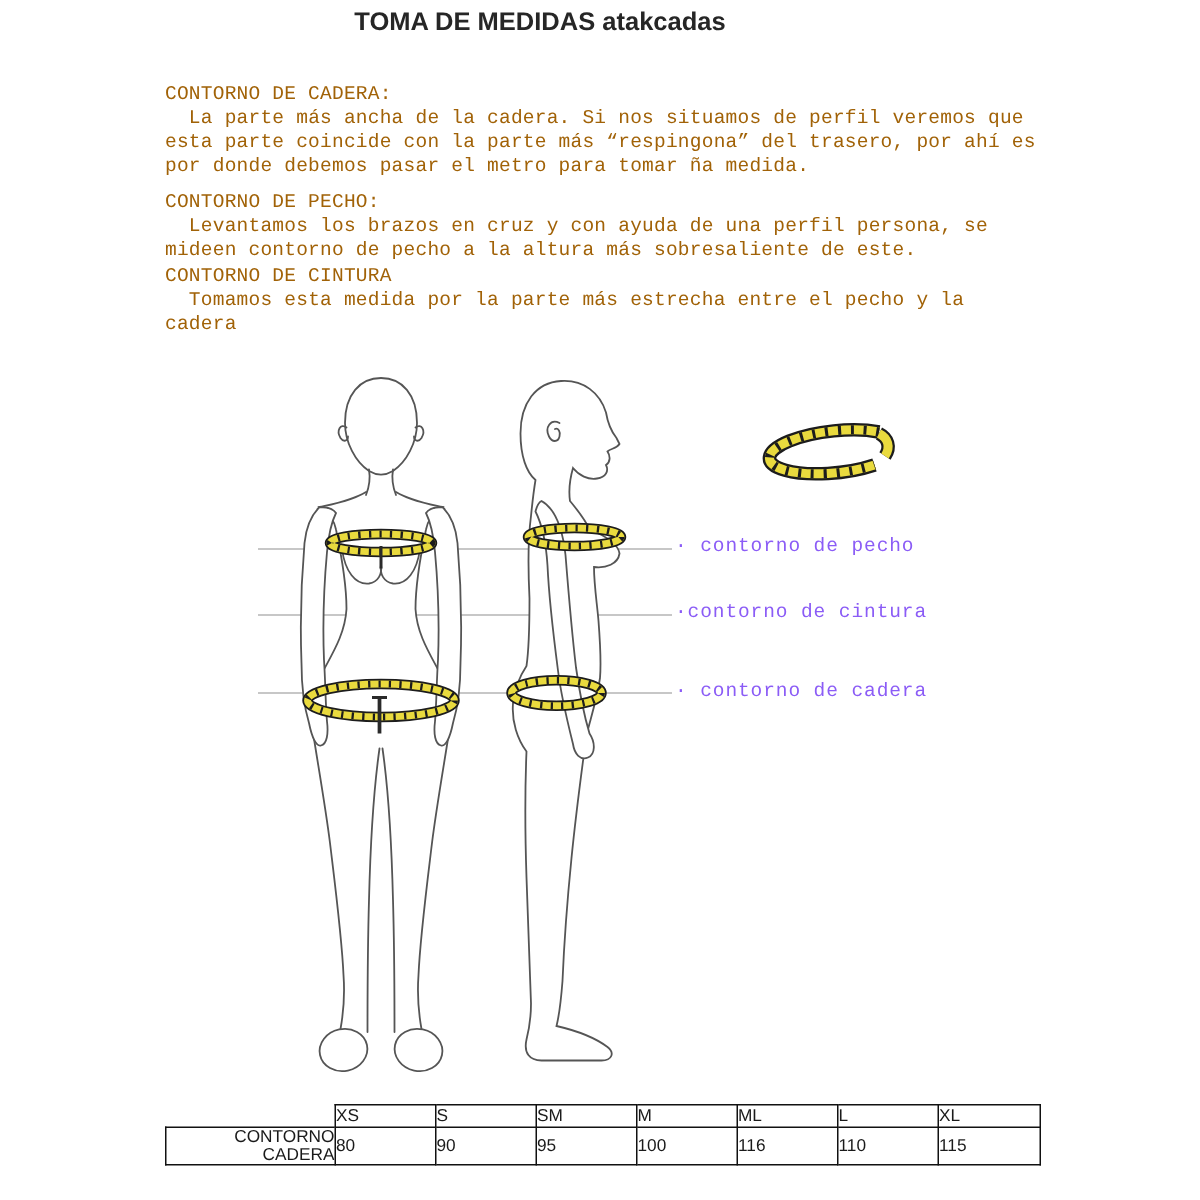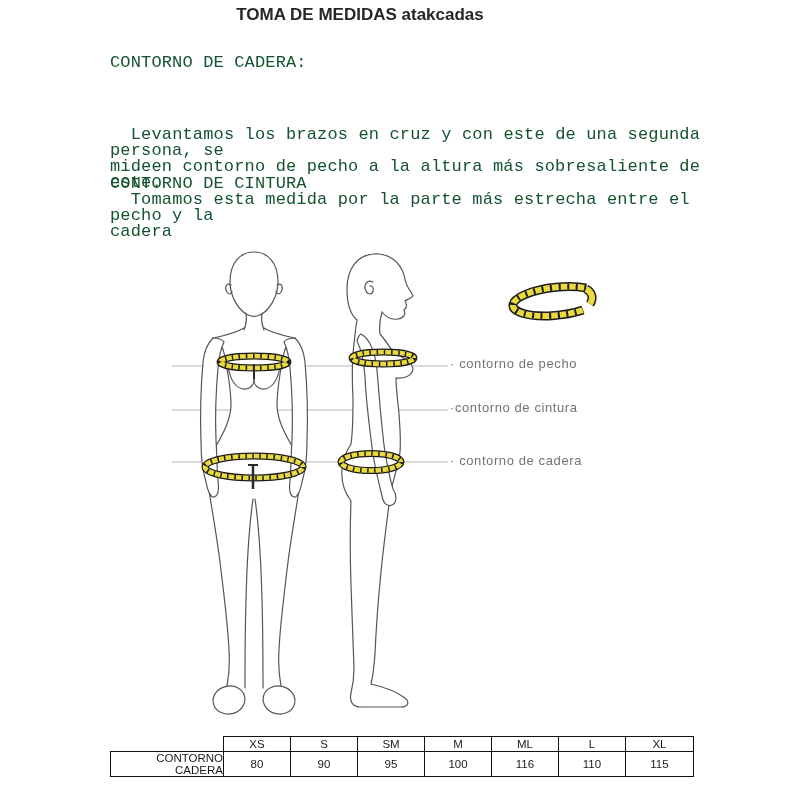--- a/index.html
+++ b/index.html
@@ -8,60 +8,64 @@
     font-family:"Liberation Sans",sans-serif;overflow:hidden;
   }
   .doc-title{
     position:absolute;top:5px;left:0;width:720px;text-align:center;
     font-size:17px;font-weight:600;color:#262626;
     font-family:"Liberation Sans",sans-serif;
   }
   .text-block{
     position:absolute;left:110px;width:620px;
     font-family:"Liberation Mono","DejaVu Sans Mono",monospace;
-    font-size:17px;line-height:16px;letter-spacing:0.15px;color:#14532d;
+    font-size:13px;line-height:16px;letter-spacing:0.15px;color:#a16207;
   }
   .text-block .para{white-space:pre-wrap;}
   #block-cadera{top:55px;}
   #block-pecho{top:127px;}
   #block-cintura{top:176px;}
   .fig-svg{position:absolute;left:0;top:248px;width:800px;height:480px;}
   .fig-label{
     position:absolute;left:450px;white-space:nowrap;
-    font-family:Liberation Sans, sans-serif;
-    font-size:13px;letter-spacing:0.6px;color:#737373;
+    font-family:Liberation Mono, monospace;
+    font-size:13px;letter-spacing:0.6px;color:#8b5cf6;
   }
   #label-pecho{top:356px;}
   #label-cintura{top:400px;}
   #label-cadera{top:453px;}
   .size-table{
     position:absolute;left:110px;top:736px;border-collapse:collapse;
     table-layout:fixed;font-family:"Liberation Sans",sans-serif;
   }
   .size-table td,.size-table th{
     border:1px solid #111;height:14px;padding:0;
     font-size:11.5px;font-weight:normal;color:#1a1a1a;
-    text-align:center;vertical-align:middle;overflow:hidden;
+    text-align:left;vertical-align:middle;overflow:hidden;
   }
   .size-table th.corner{border:none;}
   .size-table td.rowlabel{text-align:right;padding-left:3px;}
 </style>
 </head>
 <body>
 
 <div class="page">
 
   <div class="doc-title">TOMA DE MEDIDAS atakcadas</div>
 
   <div class="text-block" id="block-cadera">
     <div class="para">CONTORNO DE CADERA:</div>
+    <div class="para">  La parte más ancha de la cadera. Si nos situamos de perfil veremos que
+esta parte coincide con la parte más “respingona” del trasero, por ahí es
+por donde debemos pasar el metro para tomar ña medida.</div>
   </div>
 
   <div class="text-block" id="block-pecho">
-    <div class="para">  Levantamos los brazos en cruz y con este de una segunda persona, se
+    <div class="para">CONTORNO DE PECHO:</div>
+    <div class="para">  Levantamos los brazos en cruz y con ayuda de una perfil persona, se
 mideen contorno de pecho a la altura más sobresaliente de este.</div>
   </div>
 
   <div class="text-block" id="block-cintura">
     <div class="para">CONTORNO DE CINTURA</div>
     <div class="para">  Tomamos esta medida por la parte más estrecha entre el pecho y la
 cadera</div>
   </div>
 
   <svg class="fig-svg" viewBox="0 248 800 480">

